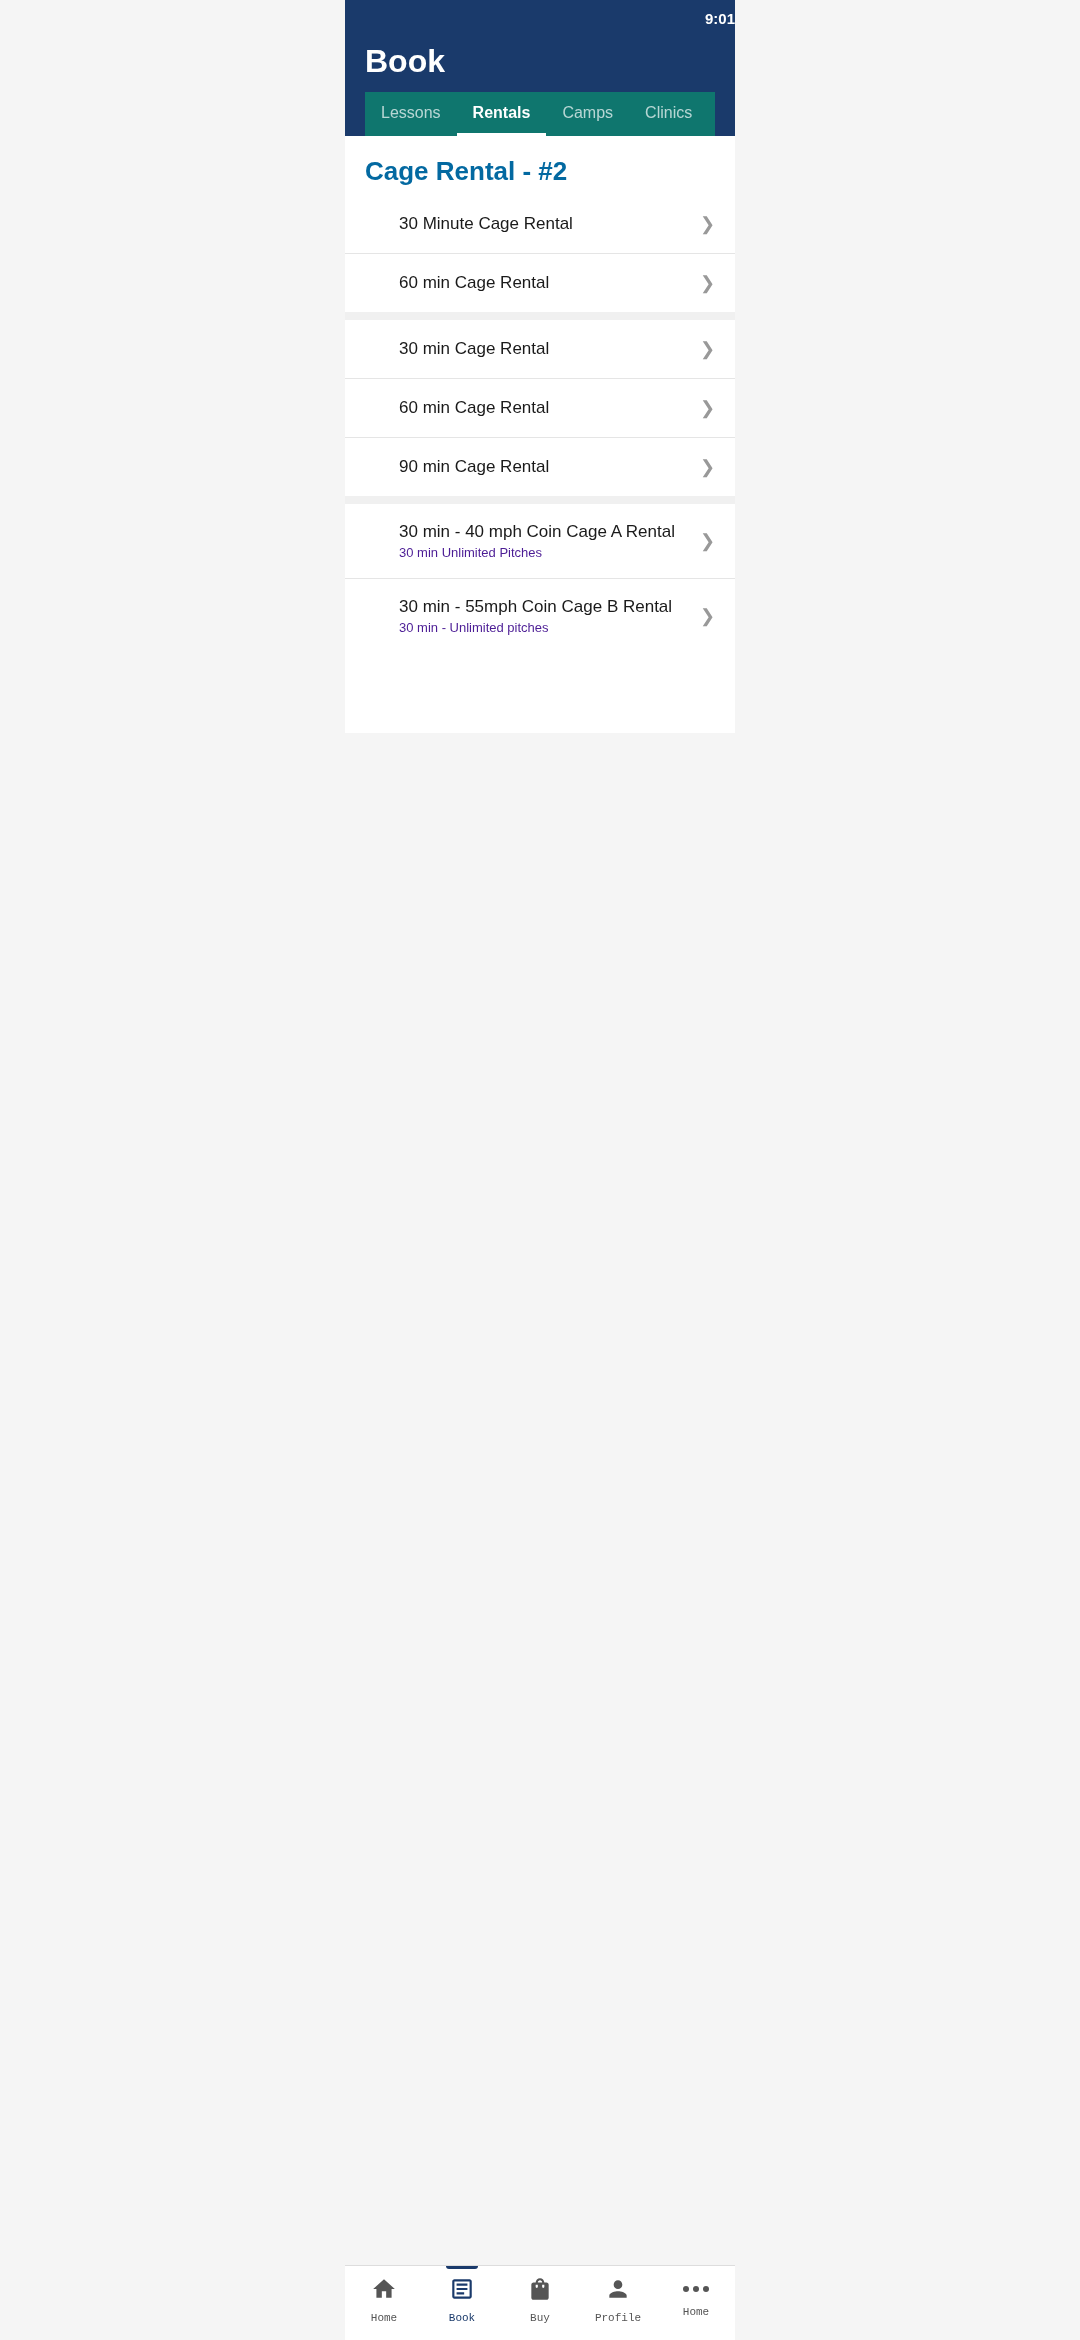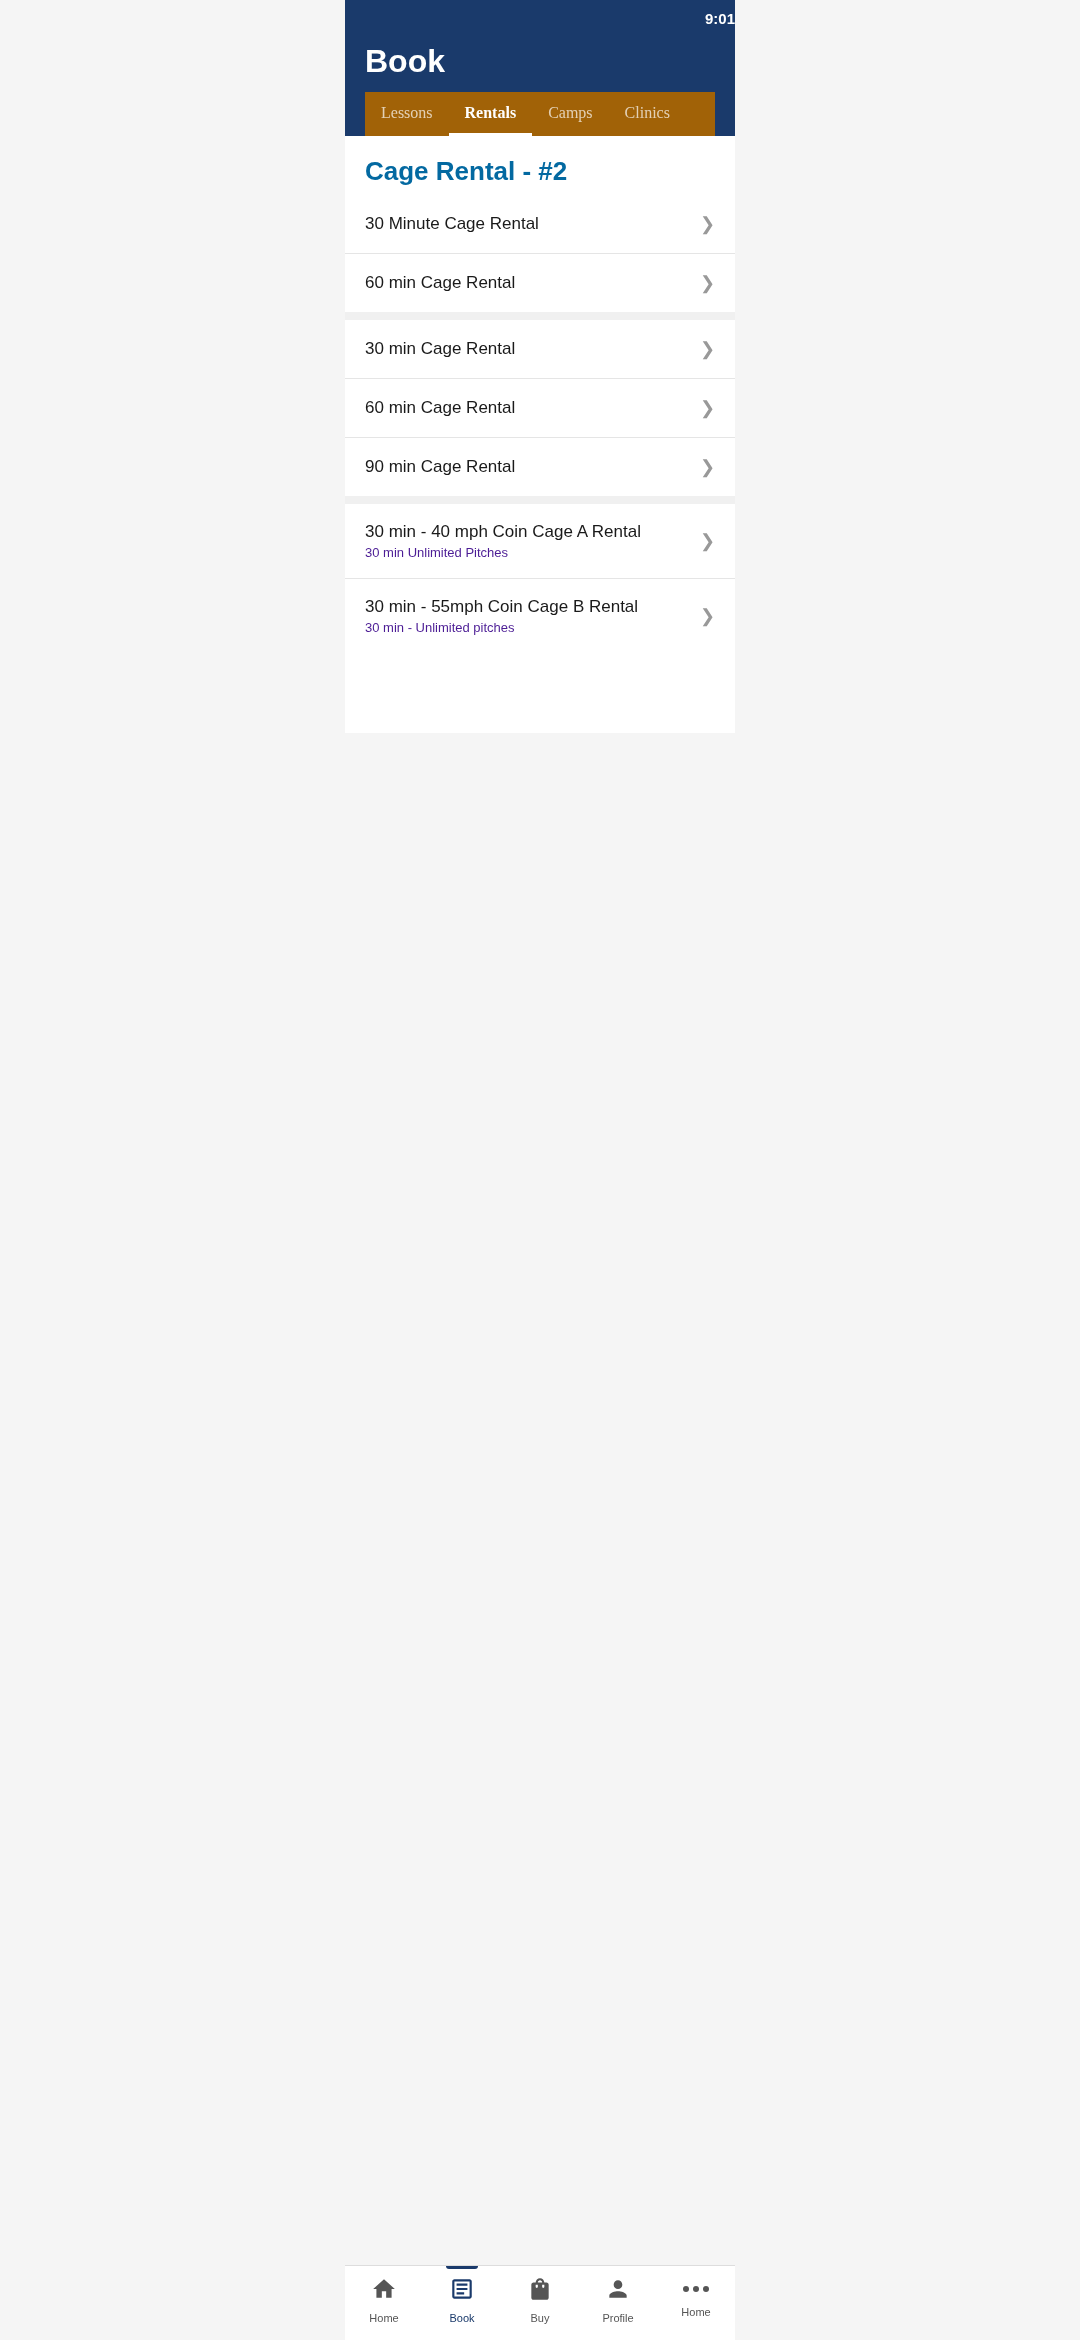--- a/index.html
+++ b/index.html
@@ -35,23 +35,22 @@
 
     .header-title {
       color: white;
       font-size: 32px;
       font-weight: 700;
       padding: 4px 0 12px;
     }
 
     .tab-bar {
       display: flex;
-      background: #a16207;
+      background: #0f766e;
       border-bottom: none;
-      font-family: Liberation Serif, serif;
     }
 
     .tab-item {
       color: rgba(255,255,255,0.7);
       font-size: 16px;
       padding: 12px 16px 14px;
       cursor: pointer;
       position: relative;
       text-decoration: none;
     }
@@ -93,20 +92,21 @@
       cursor: pointer;
       background: white;
     }
 
     .list-item:last-child {
       border-bottom: none;
     }
 
     .list-item-content {
       flex: 1;
+      margin-left: 34px;
     }
 
     .list-item-title {
       font-size: 17px;
       color: #1a1a1a;
       font-weight: 400;
     }
 
     .list-item-subtitle {
       font-size: 13px;
@@ -157,20 +157,21 @@
       color: #555;
     }
 
     .nav-item.active .nav-icon {
       color: #1a3a6b;
     }
 
     .nav-item .nav-label {
       font-size: 11px;
       color: #555;
+      font-family: Liberation Mono, monospace;
     }
 
     .nav-item.active .nav-label {
       color: #1a3a6b;
     }
 
     .nav-item.active::after {
       content: '';
       position: absolute;
       top: 0;

